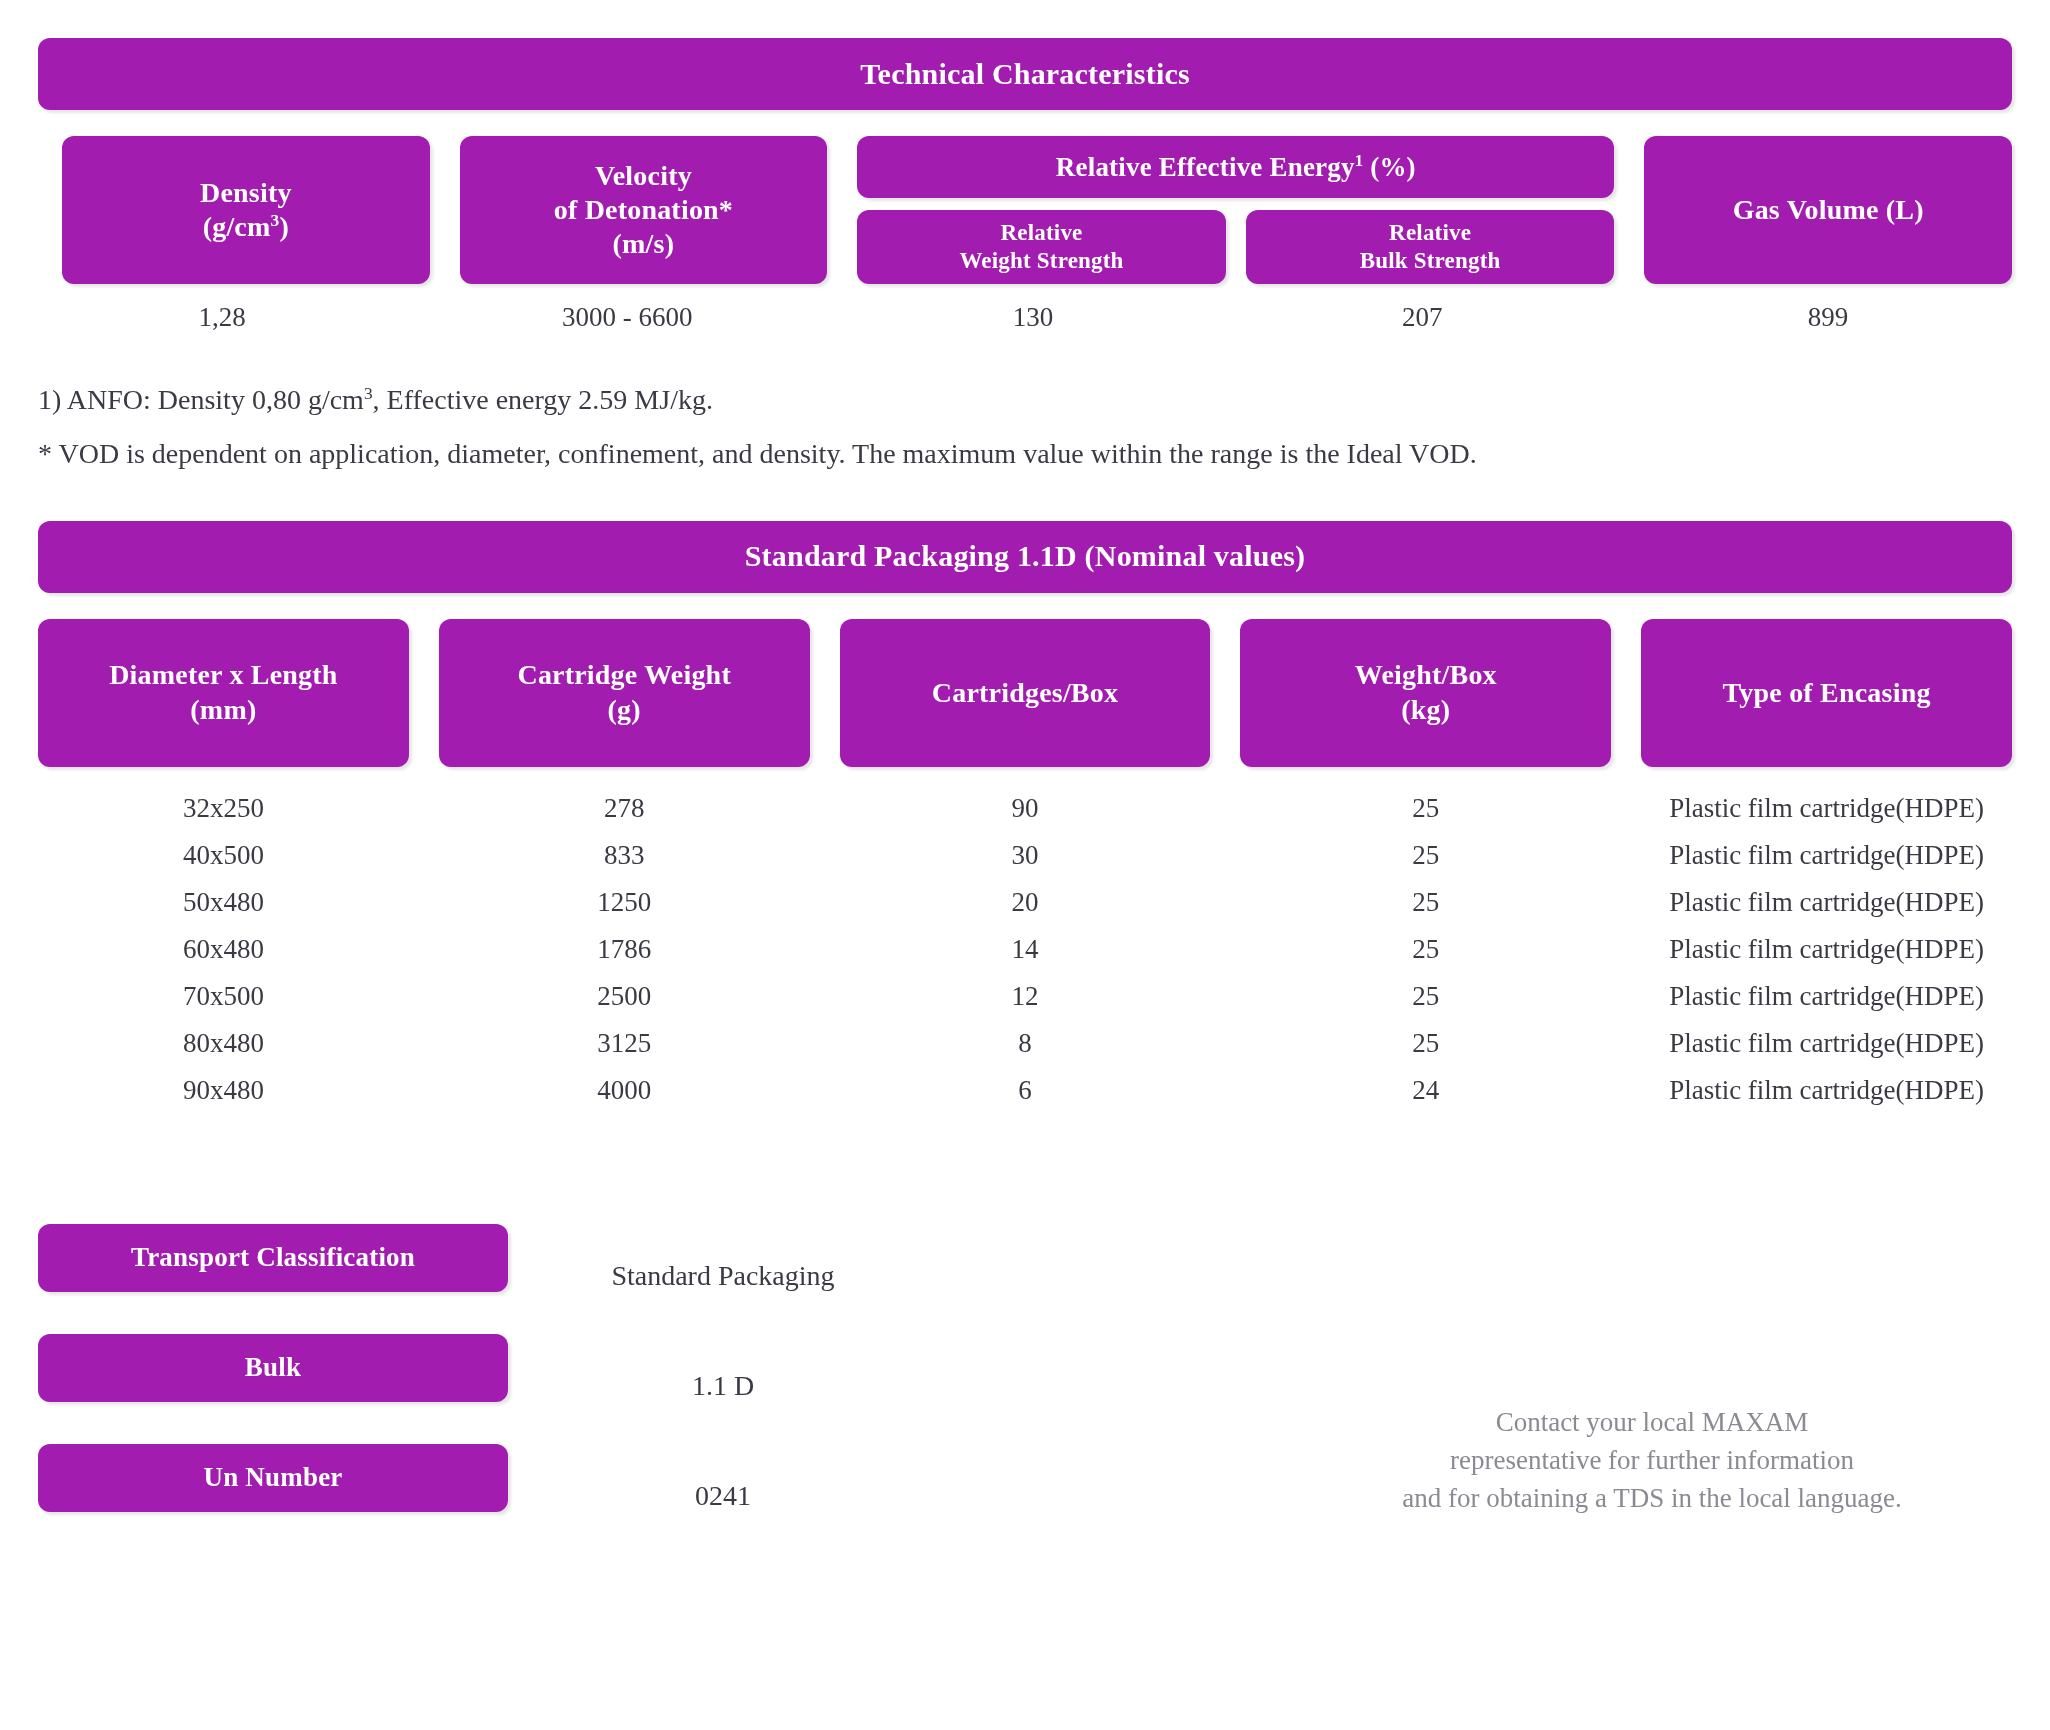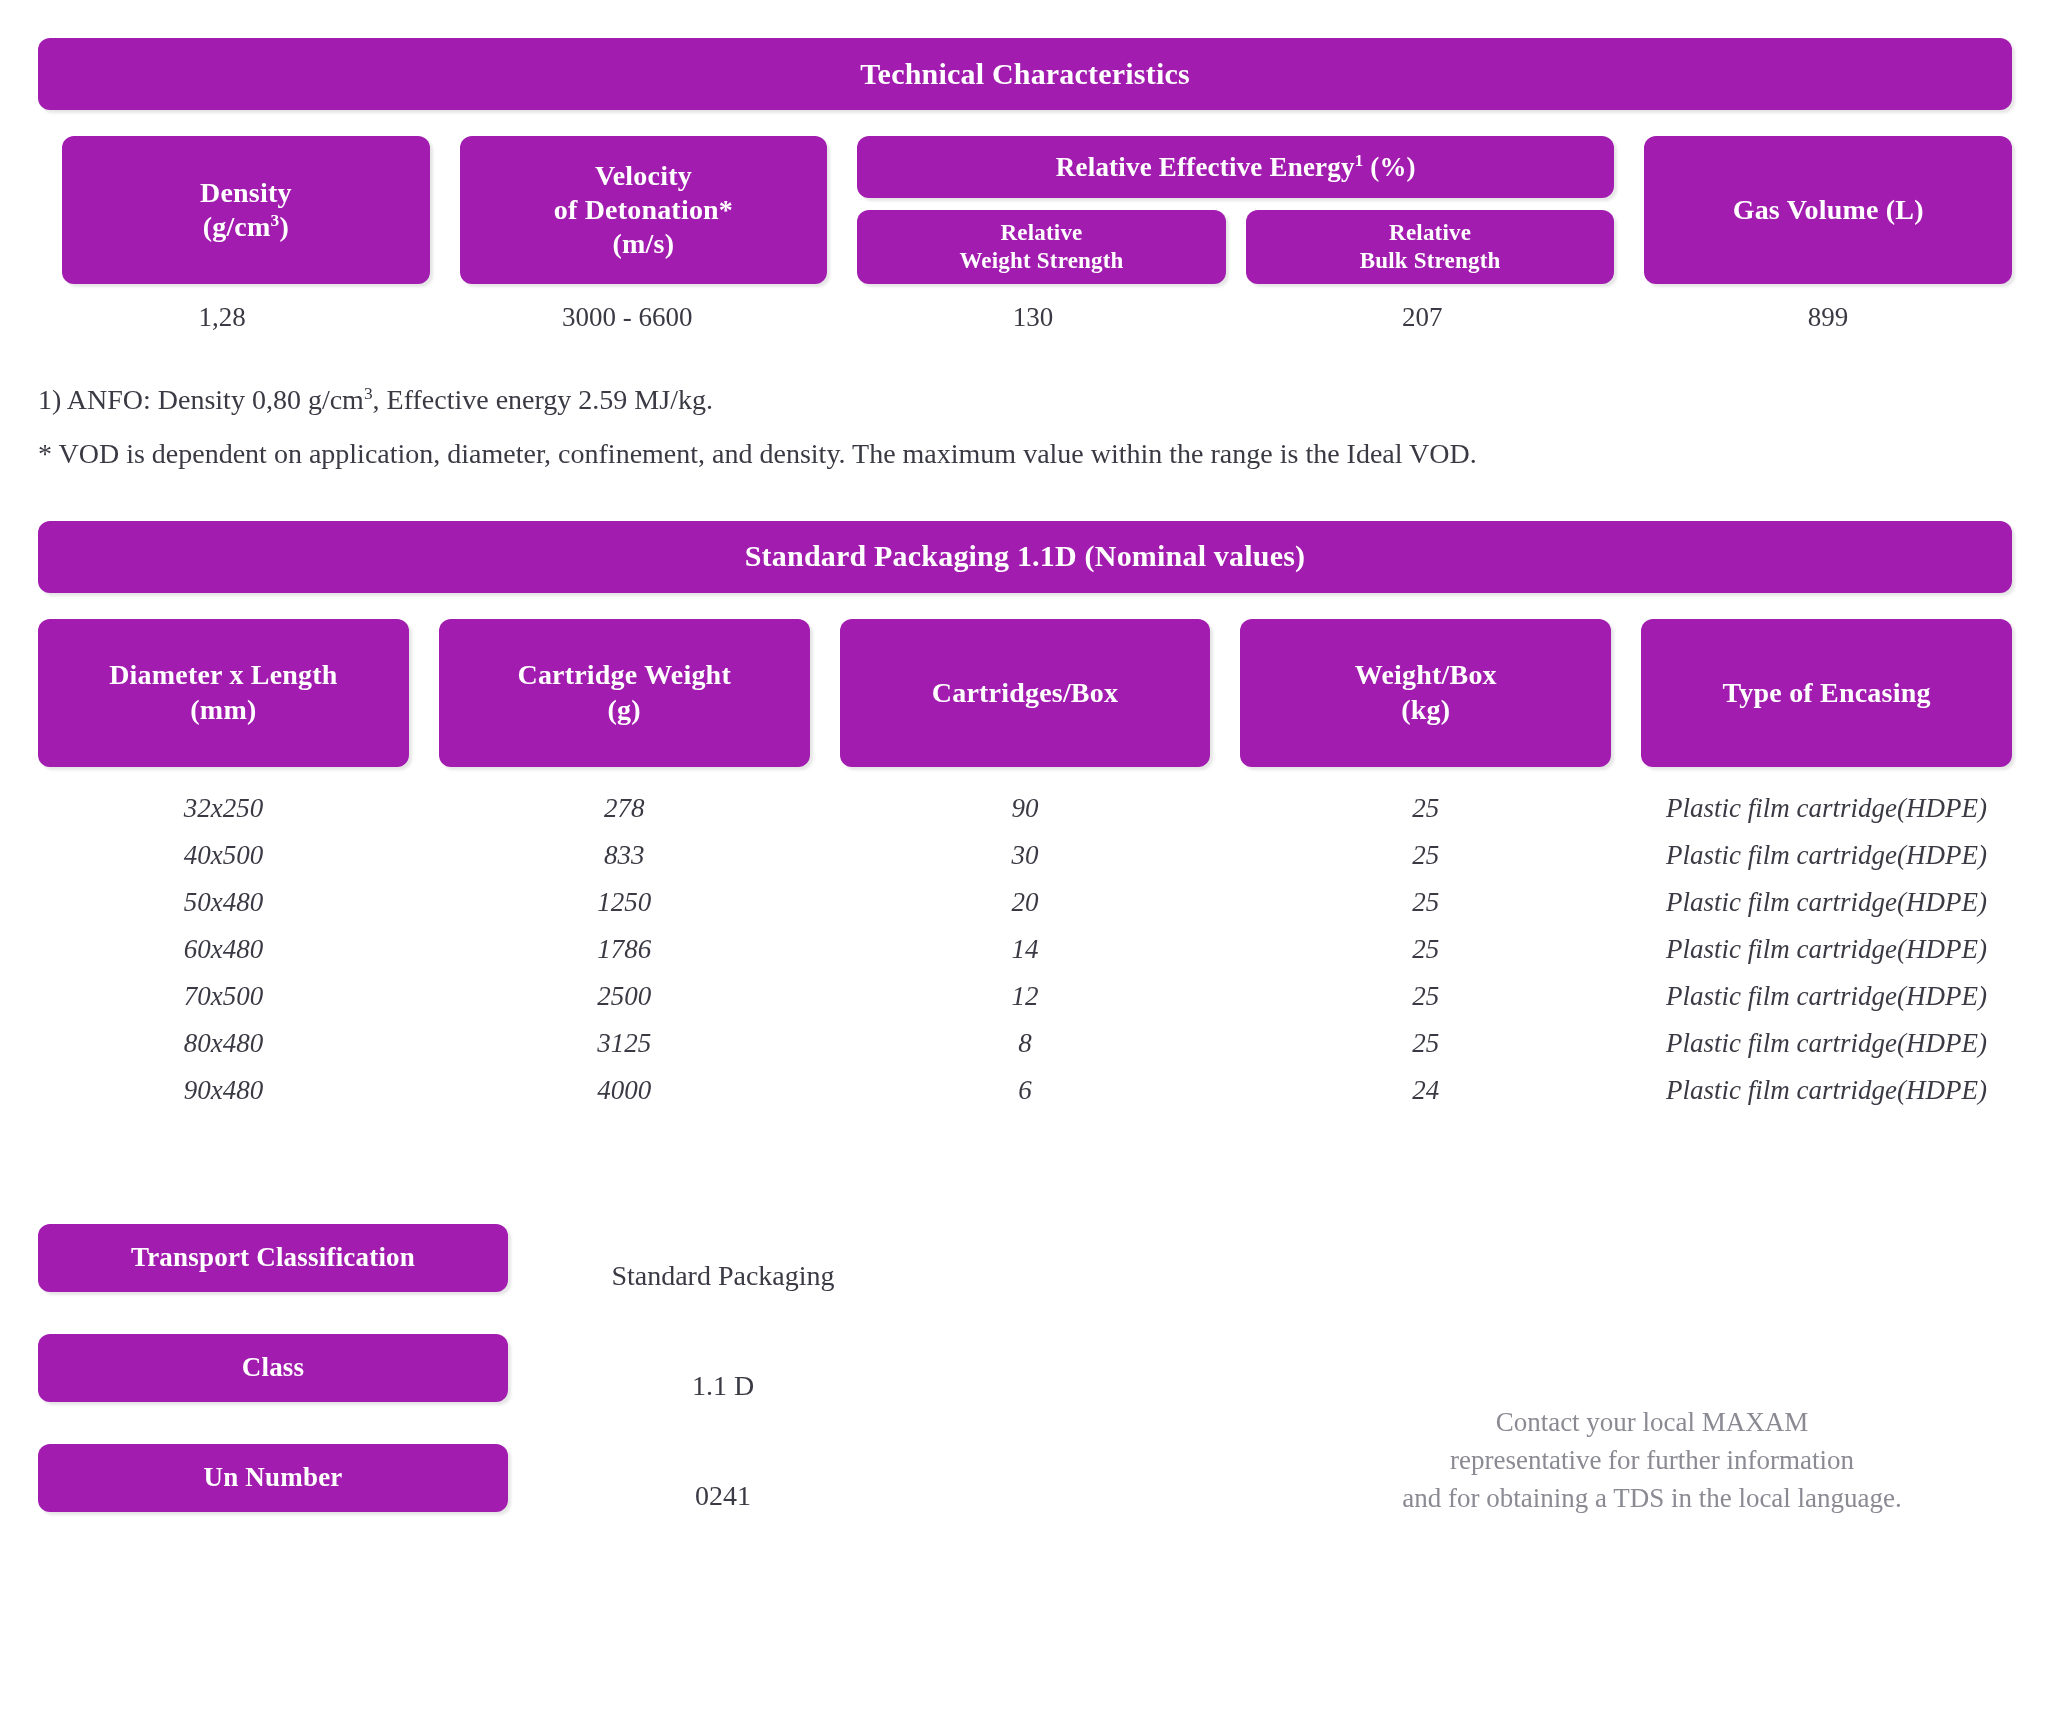--- a/index.html
+++ b/index.html
@@ -117,21 +117,20 @@
   .pack-body {
     margin-top: 18px;
     font-size: 27px;
     color: #3a3a44;
   }
   .pack-row {
     display: flex;
     gap: 30px;
     height: 47px;
     align-items: center;
-    font-style: italic;
   }
   .pack-row > span { flex: 1 1 0; text-align: center; }
 
   
   .transport {
     position: relative;
     margin-top: 110px;
     width: 100%;
   }
   .tr-line {
@@ -314,21 +313,21 @@
       </div>
     </div>
 
   <div class="transport">
     <div id="transport-rows">
         <div class="tr-line">
           <div class="pill tr-label">Transport Classification</div>
           <div class="tr-value">Standard Packaging</div>
         </div>
         <div class="tr-line">
-          <div class="pill tr-label">Class</div>
+          <div class="pill tr-label">Bulk</div>
           <div class="tr-value">1.1 D</div>
         </div>
         <div class="tr-line">
           <div class="pill tr-label">Un Number</div>
           <div class="tr-value">0241</div>
         </div>
       </div>
 
     <div class="contact">
       <span>Contact your local MAXAM</span><br>

